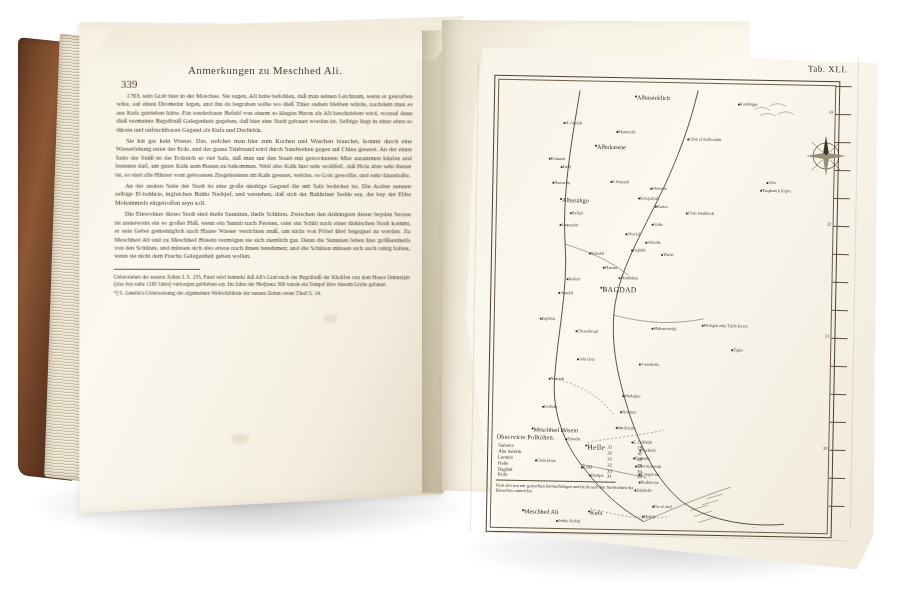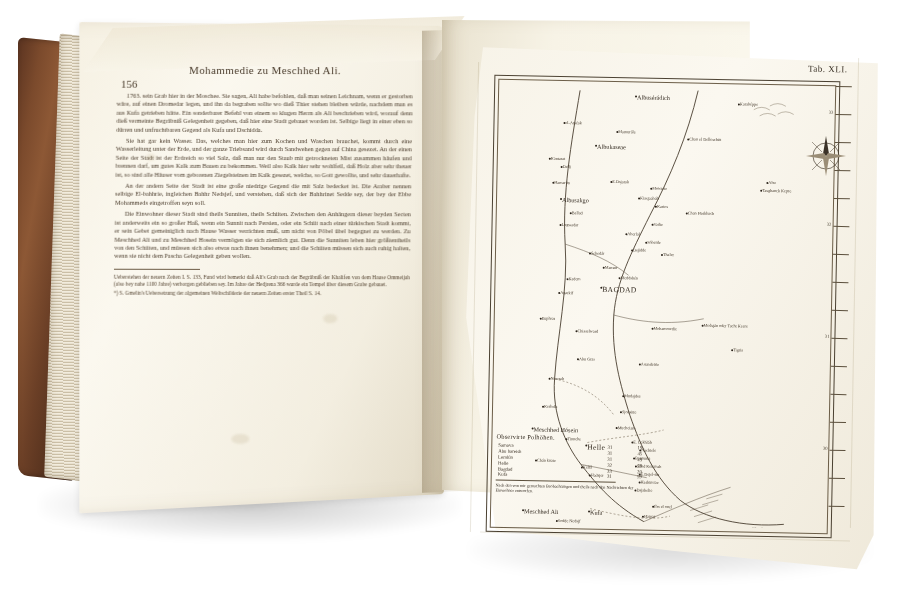--- a/index.html
+++ b/index.html
@@ -354,22 +354,22 @@
   <div id="book">
 
     <div class="cover"></div>
     <div class="cover-edge"></div>
     <div class="textblock"></div>
 
     <div class="page-left"></div>
     <div class="page-left-top"></div>
 
     <div class="lp-inner">
-      <div class="lp-pagenum">156</div>
-      <div class="lp-head">Mohammedie zu Meschhed Ali.</div>
+      <div class="lp-pagenum">339</div>
+      <div class="lp-head">Anmerkungen zu Meschhed Ali.</div>
 
       <div class="lp-body">
         <p>1763. sein Grab hier in der Moschee. Sie sagen, Ali habe befohlen, daß man seinen Leichnam, wenn er gestorben wäre, auf einen Dromedar legen, und ihn da begraben sollte wo dieß Thier stehen bleiben würde, nachdem man es aus Kufa getrieben hätte. Ein sonderbarer Befehl von einem so klugen Herrn als Ali beschrieben wird, worauf denn dieß vermeinte Begräbniß Gelegenheit gegeben, daß hier eine Stadt gebauet worden ist. Selbige liegt in einer eben so dürren und unfruchtbaren Gegend als Kufa und Dschidda.</p>
         <p>Sie hat gar kein Wasser. Das, welches man hier zum Kochen und Waschen brauchet, kommt durch eine Wasserleitung unter der Erde, und der ganze Triebsand wird durch Sandwehen gegen auf China gesezet. An der einen Seite der Stadt ist der Erdreich so viel Salz, daß man nur den Staub mit getrockneten Mist zusammen häufen und brennen darf, um gutes Kalk zum Bauen zu bekommen. Weil also Kalk hier sehr wohlfeil, daß Holz aber sehr theuer ist, so sind alle Häuser vom geborenen Ziegelsteinen im Kalk gesezet, welche, so Gott gewollte, und sehr dauerhafte.</p>
         <p>An der andern Seite der Stadt ist eine große niedrige Gegend die mit Salz bedecket ist. Die Araber nennen selbige El-bahhrie, ingleichen Bahhr Nedsjef, und verstehen, daß sich der Bahhrinet Sedde sey, der bey der Ebbe Mohammeds eingetroffen seyn soll.</p>
         <p>Die Einwohner dieser Stadt sind theils Sunniten, theils Schiiten. Zwischen den Anhängern dieser beyden Secten ist anderweits ein so großer Haß, wenn ein Sunnit nach Persien, oder ein Schiit nach einer türkischen Stadt kommt, er sein Gebet gemeiniglich nach Hause Wasser verrichten muß, um nicht von Pöbel übel begegnet zu werden. Zu Meschhed Ali und zu Meschhed Hosein vermögen sie sich ziemlich gut. Denn die Sunniten leben hier größtentheils von den Schiiten, und müssen sich also etwas nach ihnen benehmen; und die Schiiten müssen sich auch ruhig halten, wenn sie nicht dem Pascha Gelegenheit geben wollen.</p>
       </div>
 
       <div class="lp-rule"></div>
       <div class="lp-foot">

